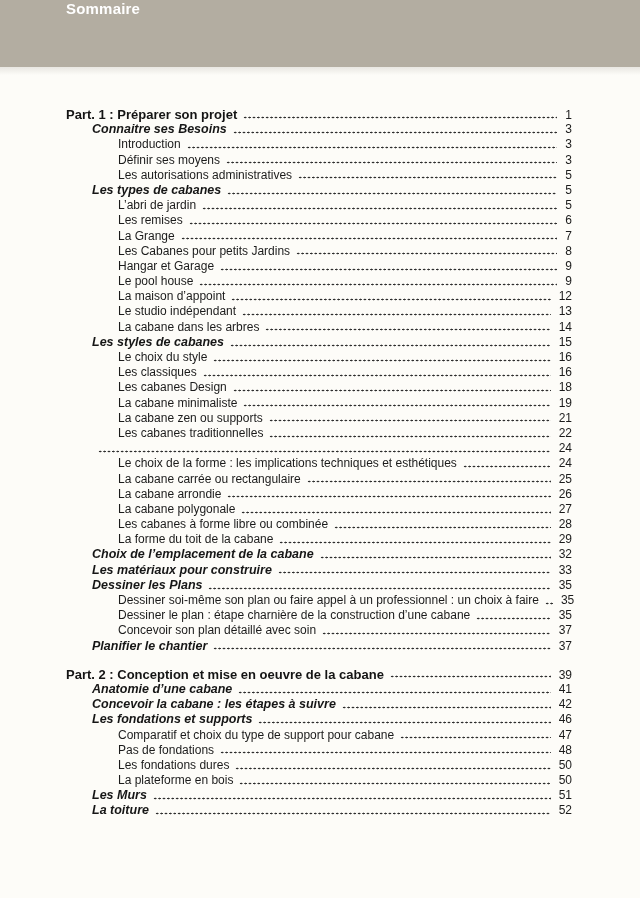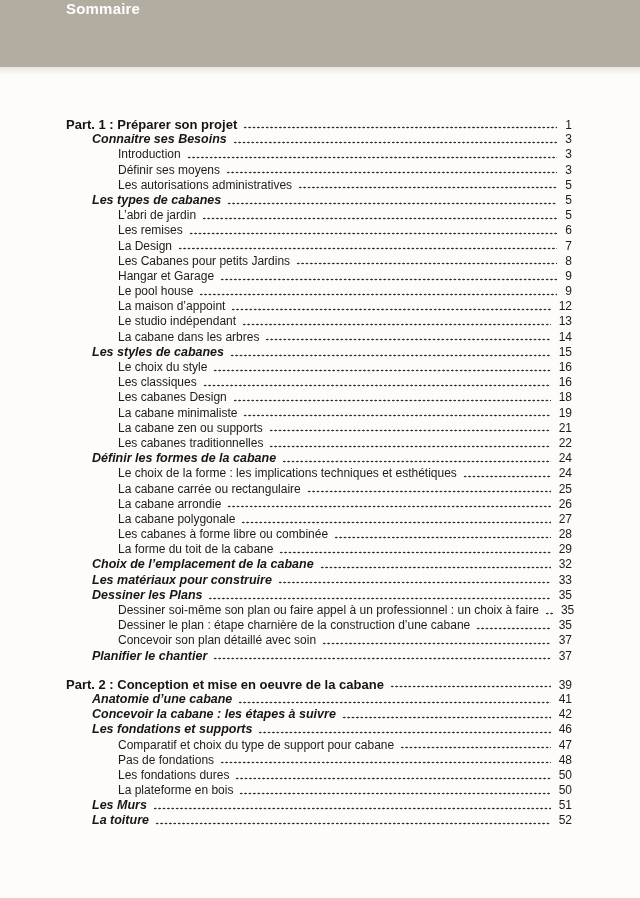--- a/index.html
+++ b/index.html
@@ -28,21 +28,21 @@
     font-size: 15px;
     font-weight: bold;
     color: #ffffff;
     letter-spacing: 0.2px;
   }
   .header-shadow {
     height: 8px;
     background: linear-gradient(rgba(125, 119, 108, 0.16), rgba(125, 119, 108, 0));
   }
   .toc {
-    margin: 42px 68px 0 66px;
+    margin: 32px 68px 0 66px;
   }
   .row {
     display: flex;
     align-items: baseline;
     height: 15.2px;
     color: #1b1b1b;
     white-space: nowrap;
   }
   .row.gap-before { margin-top: 13px; }
   .row .title {
@@ -134,21 +134,21 @@
     <span class="pagenum">5</span>
   </div>
 
   <div class="row lvl-sub">
     <span class="title">Les remises</span>
     <span class="leader"></span>
     <span class="pagenum">6</span>
   </div>
 
   <div class="row lvl-sub">
-    <span class="title">La Design</span>
+    <span class="title">La Grange</span>
     <span class="leader"></span>
     <span class="pagenum">7</span>
   </div>
 
   <div class="row lvl-sub">
     <span class="title">Les Cabanes pour petits Jardins</span>
     <span class="leader"></span>
     <span class="pagenum">8</span>
   </div>
 
@@ -218,21 +218,20 @@
     <span class="pagenum">21</span>
   </div>
 
   <div class="row lvl-sub">
     <span class="title">Les cabanes traditionnelles</span>
     <span class="leader"></span>
     <span class="pagenum">22</span>
   </div>
 
   <div class="row lvl-section">
-    <span class="title">Définir les formes de la cabane</span>
     <span class="leader"></span>
     <span class="pagenum">24</span>
   </div>
 
   <div class="row lvl-sub">
     <span class="title">Le choix de la forme : les implications techniques et esthétiques</span>
     <span class="leader"></span>
     <span class="pagenum">24</span>
   </div>
 

